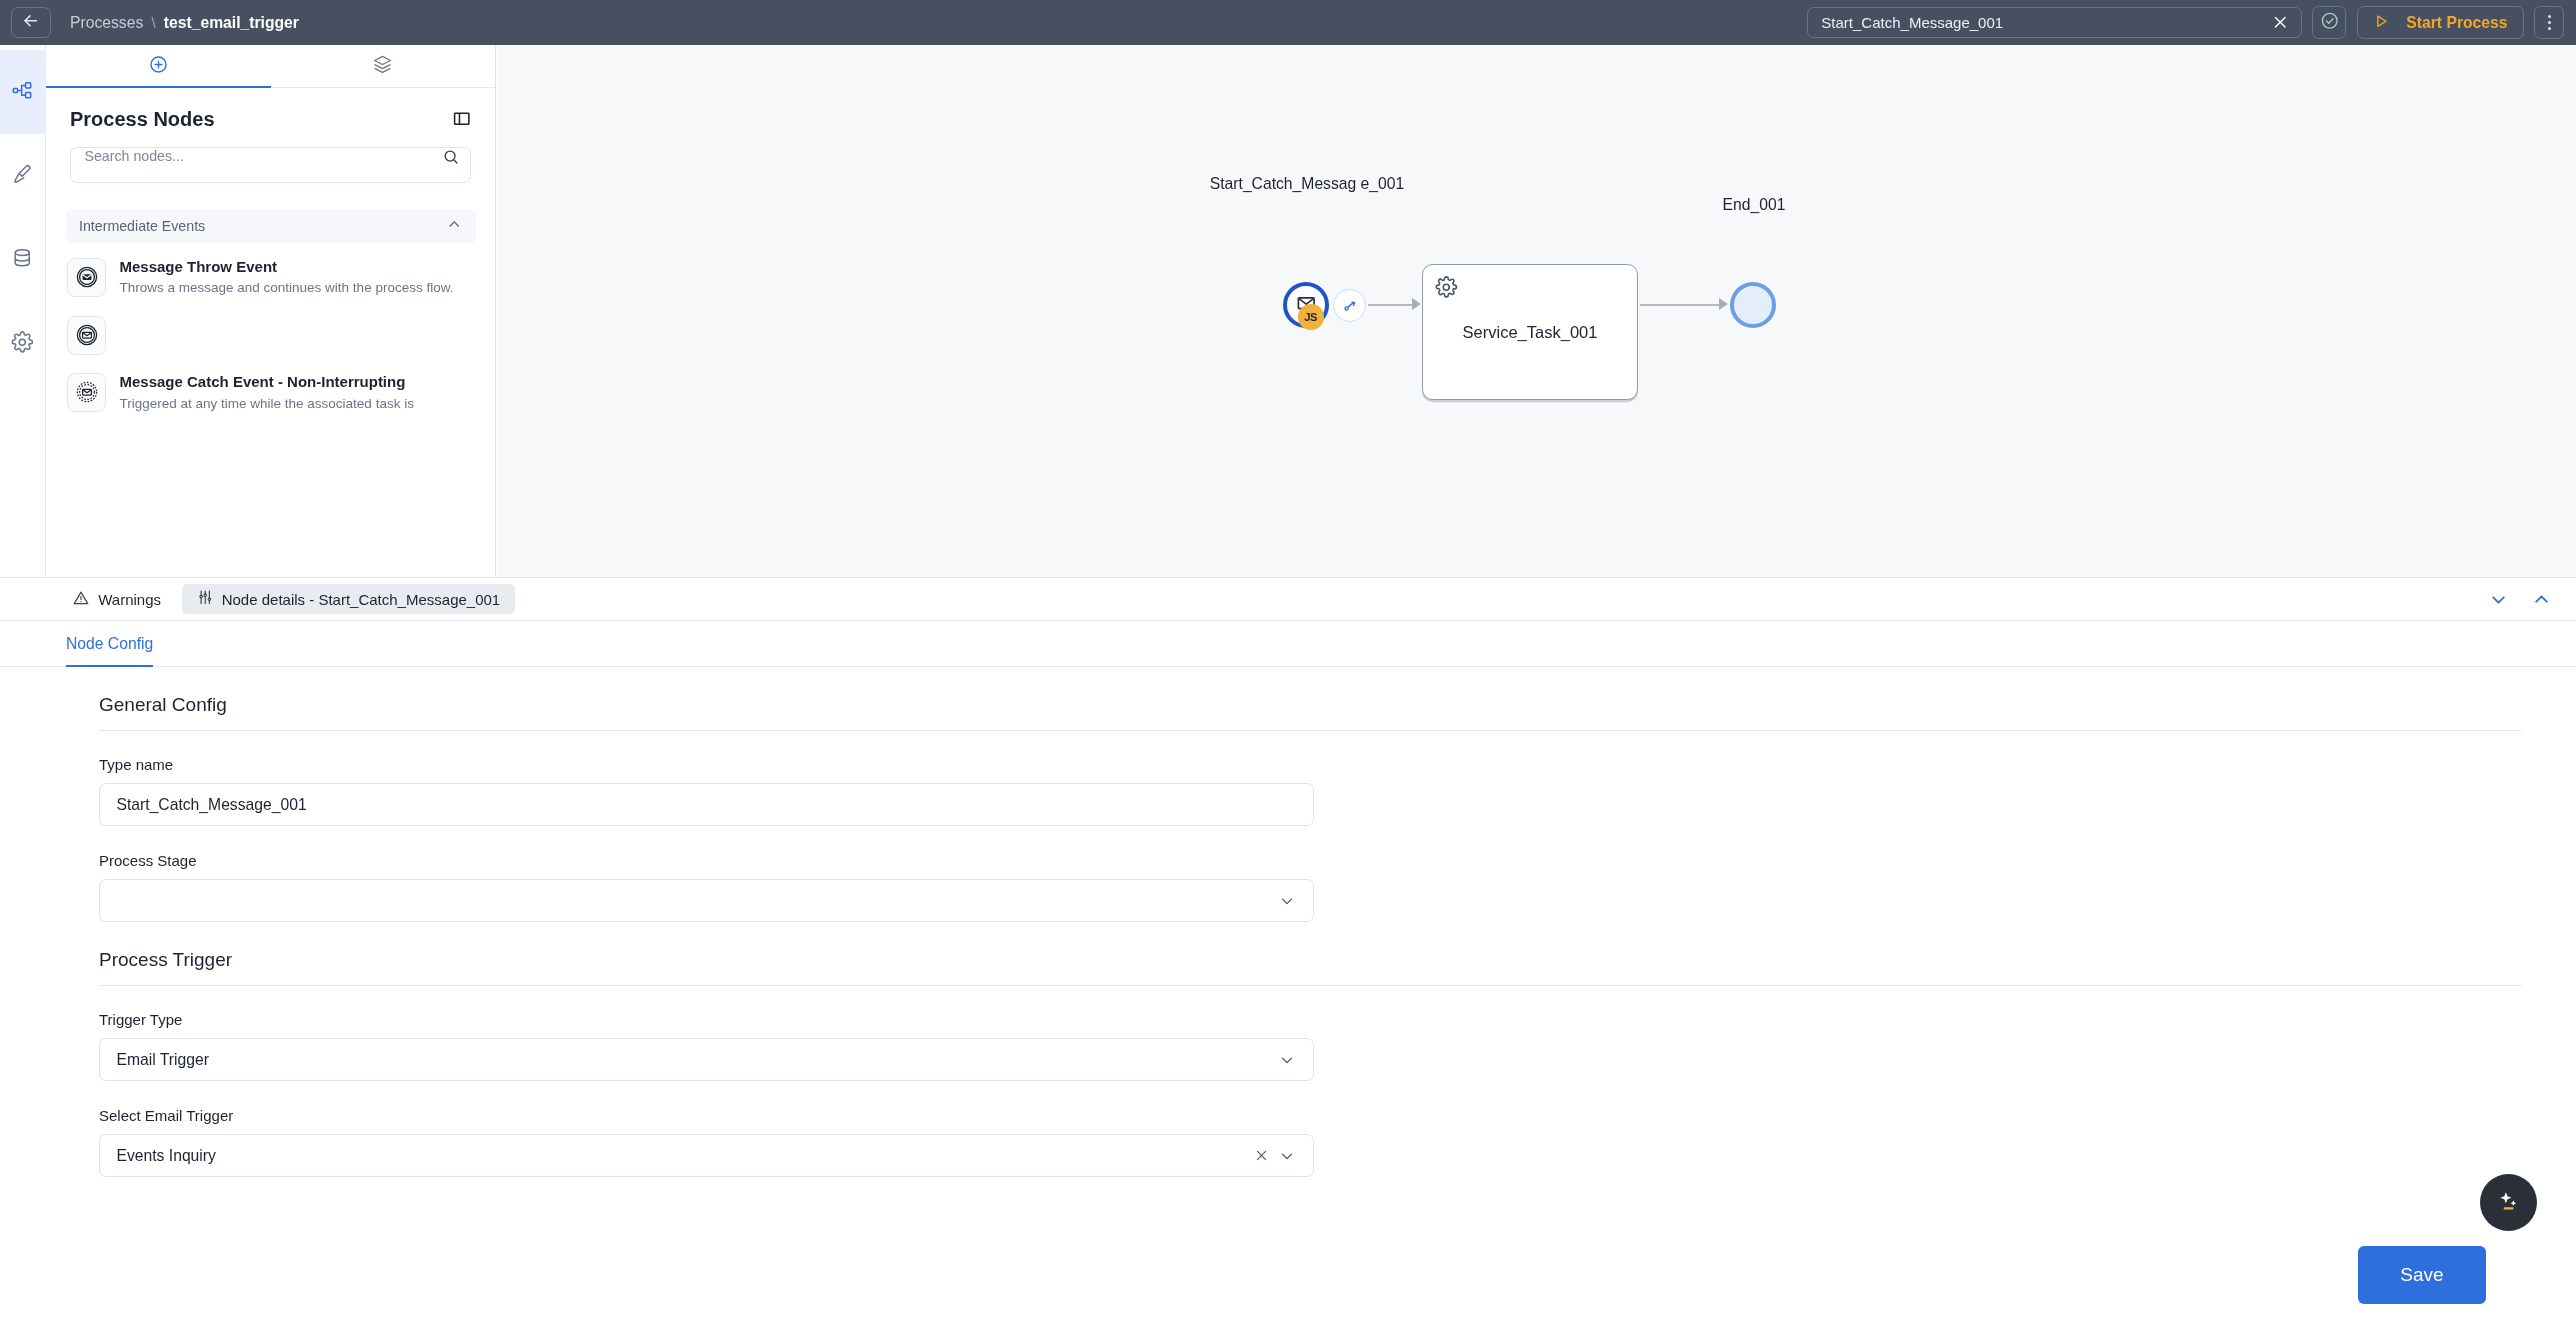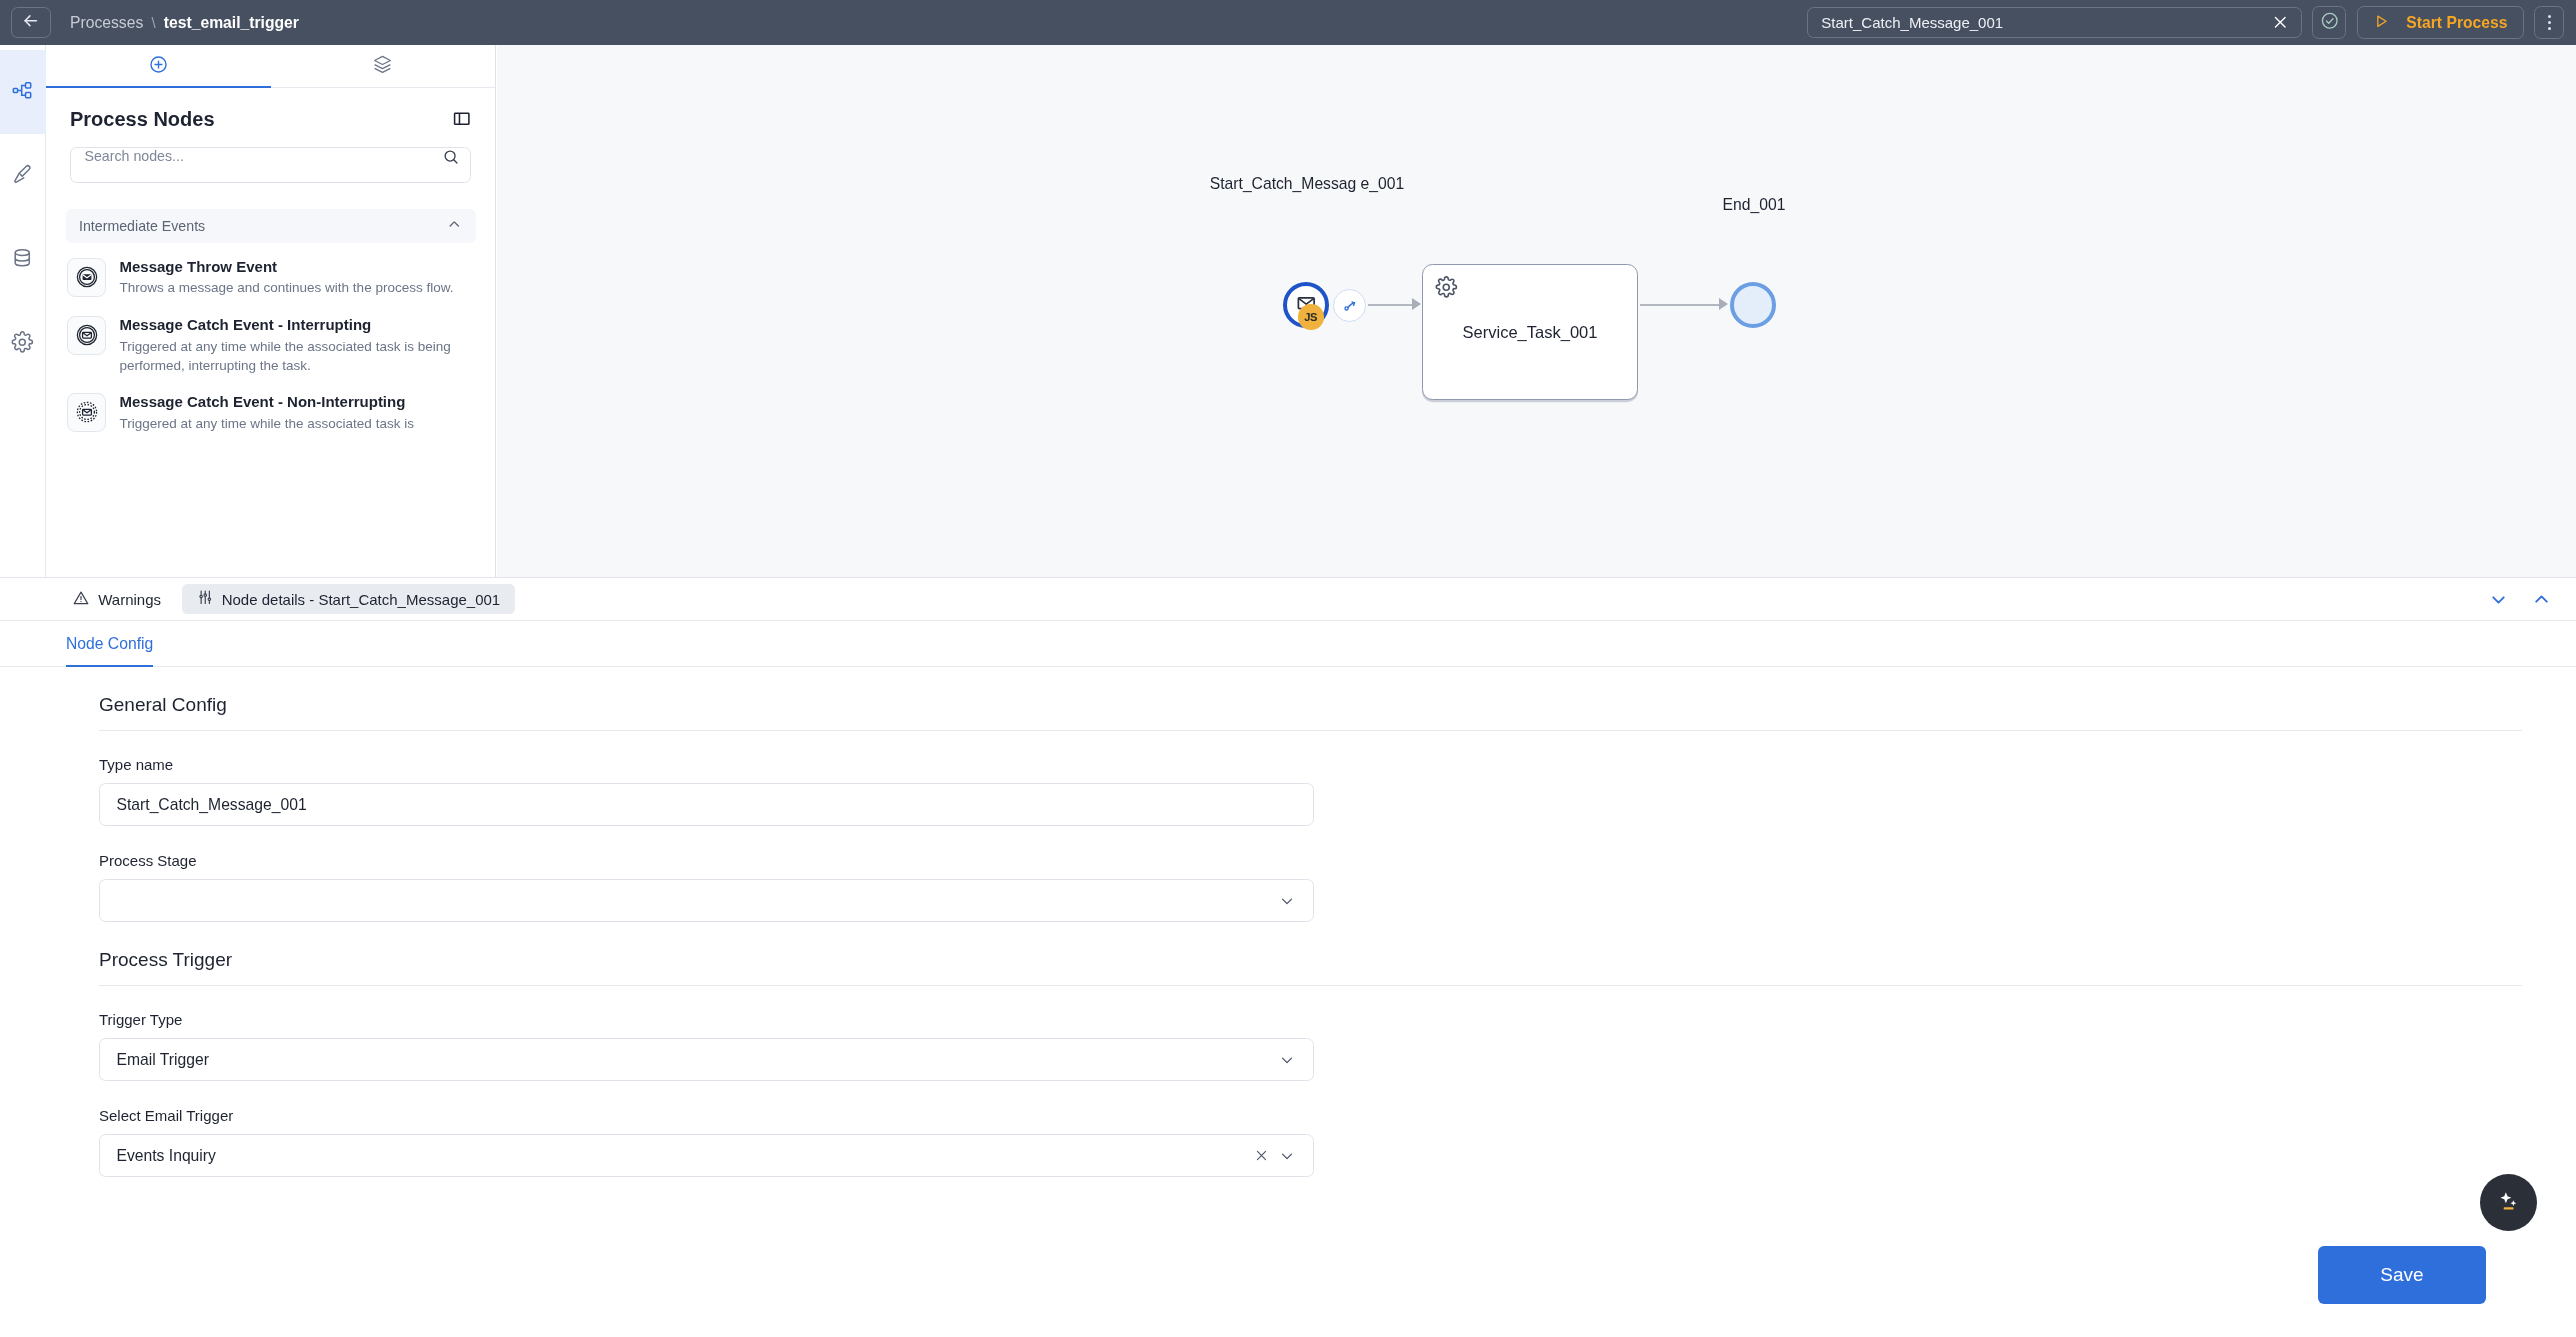--- a/index.html
+++ b/index.html
@@ -210,21 +210,21 @@
     margin-top: 10.5px; width: 1215px; height: 43px;
     border: 0.7px solid #dfe3e9; border-radius: 6.7px; background: #ffffff;
     display: flex; align-items: center; padding: 0 12px 0 16.5px;
   }
   .field-val { flex: 1; font-size: 15.7px; color: #1d2330; white-space: nowrap; overflow: hidden; }
   .field-val.empty { color: transparent; }
   .ctl-clear { width: 22.5px; display: flex; align-items: center; justify-content: center; cursor: pointer; }
   .ctl-caret { width: 28.5px; display: flex; align-items: center; justify-content: center; cursor: pointer; }
   .save-btn {
     position: absolute; right: 90px; bottom: 32px;
-    width: 168px; height: 58px; background: #2f6fdc; border-radius: 6px;
+    width: 128px; height: 58px; background: #2f6fdc; border-radius: 6px;
     border: none; cursor: pointer;
     font-size: 19px; color: #ffffff; font-family: "Liberation Sans", sans-serif;
   }
   #ai-fab {
     position: absolute; right: 39px; top: 1174px;
     width: 57px; height: 57px; border-radius: 50%;
     background: #2b3038; display: flex; align-items: center; justify-content: center;
     cursor: pointer; z-index: 60;
   }
 </style>
@@ -390,24 +390,20 @@
     </div>
 
     <div class="node-item">
       <div class="node-thumb">
         <svg width="24" height="24" viewBox="0 0 24 24" fill="none" stroke="#1d2330" stroke-width="1.3">
           <circle cx="12" cy="12" r="9.6"></circle>
             <circle cx="12" cy="12" r="7.4"></circle>
           <rect x="7.6" y="9.3" width="8.8" height="5.8" rx="0.8"></rect>
           <path d="M7.8 9.7l4.2 3.1 4.2-3.1"></path>
         </svg>
-      </div>
-      <div class="node-text">
-        <div class="node-title">Message Catch Event - Interrupting</div>
-        <div class="node-desc">Triggered at any time while the associated task is being performed, interrupting the task.</div>
       </div>
     </div>
 
     <div class="node-item">
       <div class="node-thumb">
         <svg width="24" height="24" viewBox="0 0 24 24" fill="none" stroke="#1d2330" stroke-width="1.3">
           <circle cx="12" cy="12" r="9.6" stroke-dasharray="1.6 1.6"></circle>
           <circle cx="12" cy="12" r="7.4" stroke-dasharray="1.6 1.6"></circle>
           <rect x="7.6" y="9.3" width="8.8" height="5.8" rx="0.8"></rect>
           <path d="M7.8 9.7l4.2 3.1 4.2-3.1"></path>

